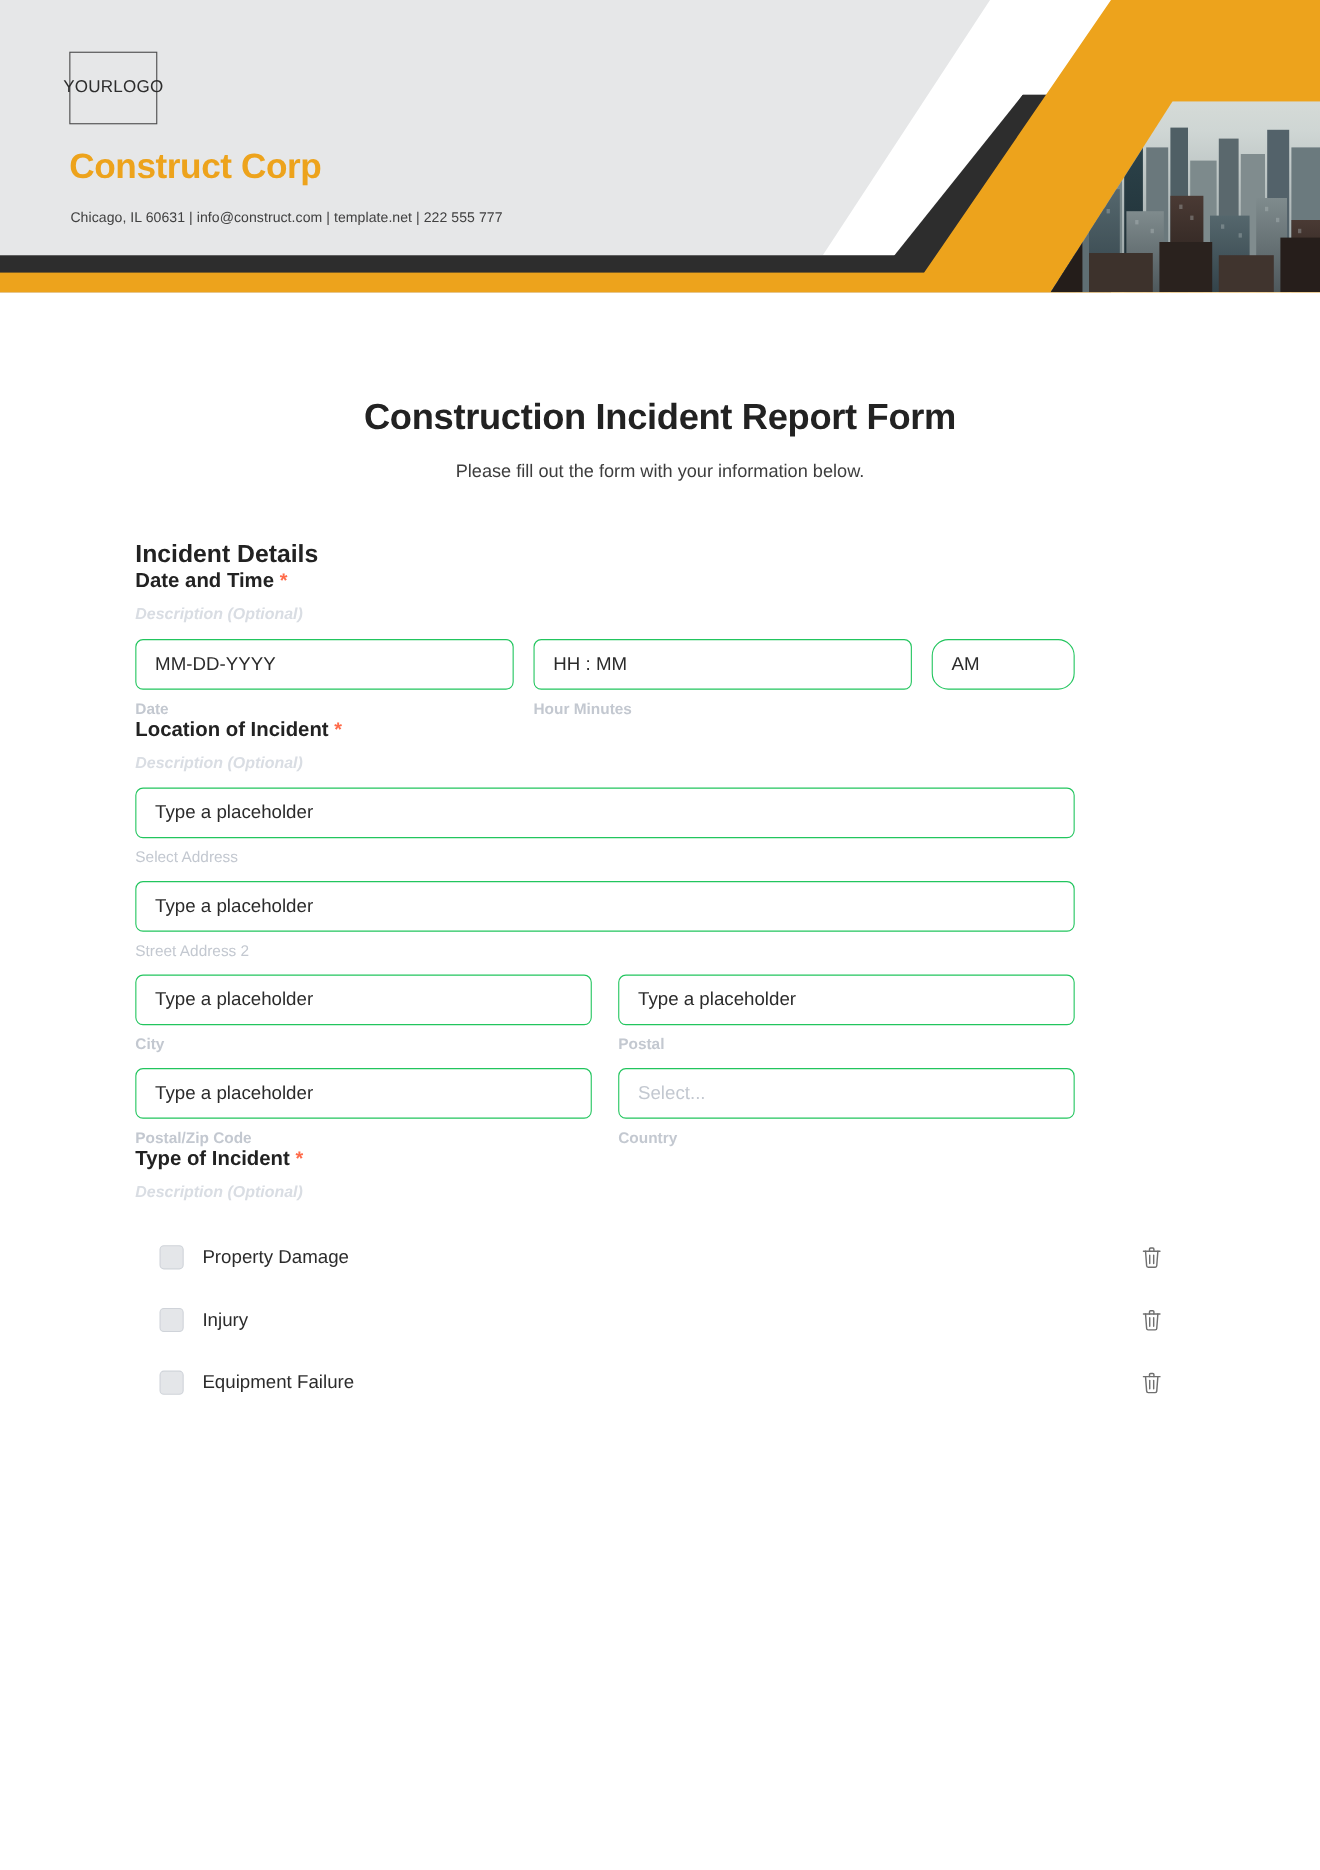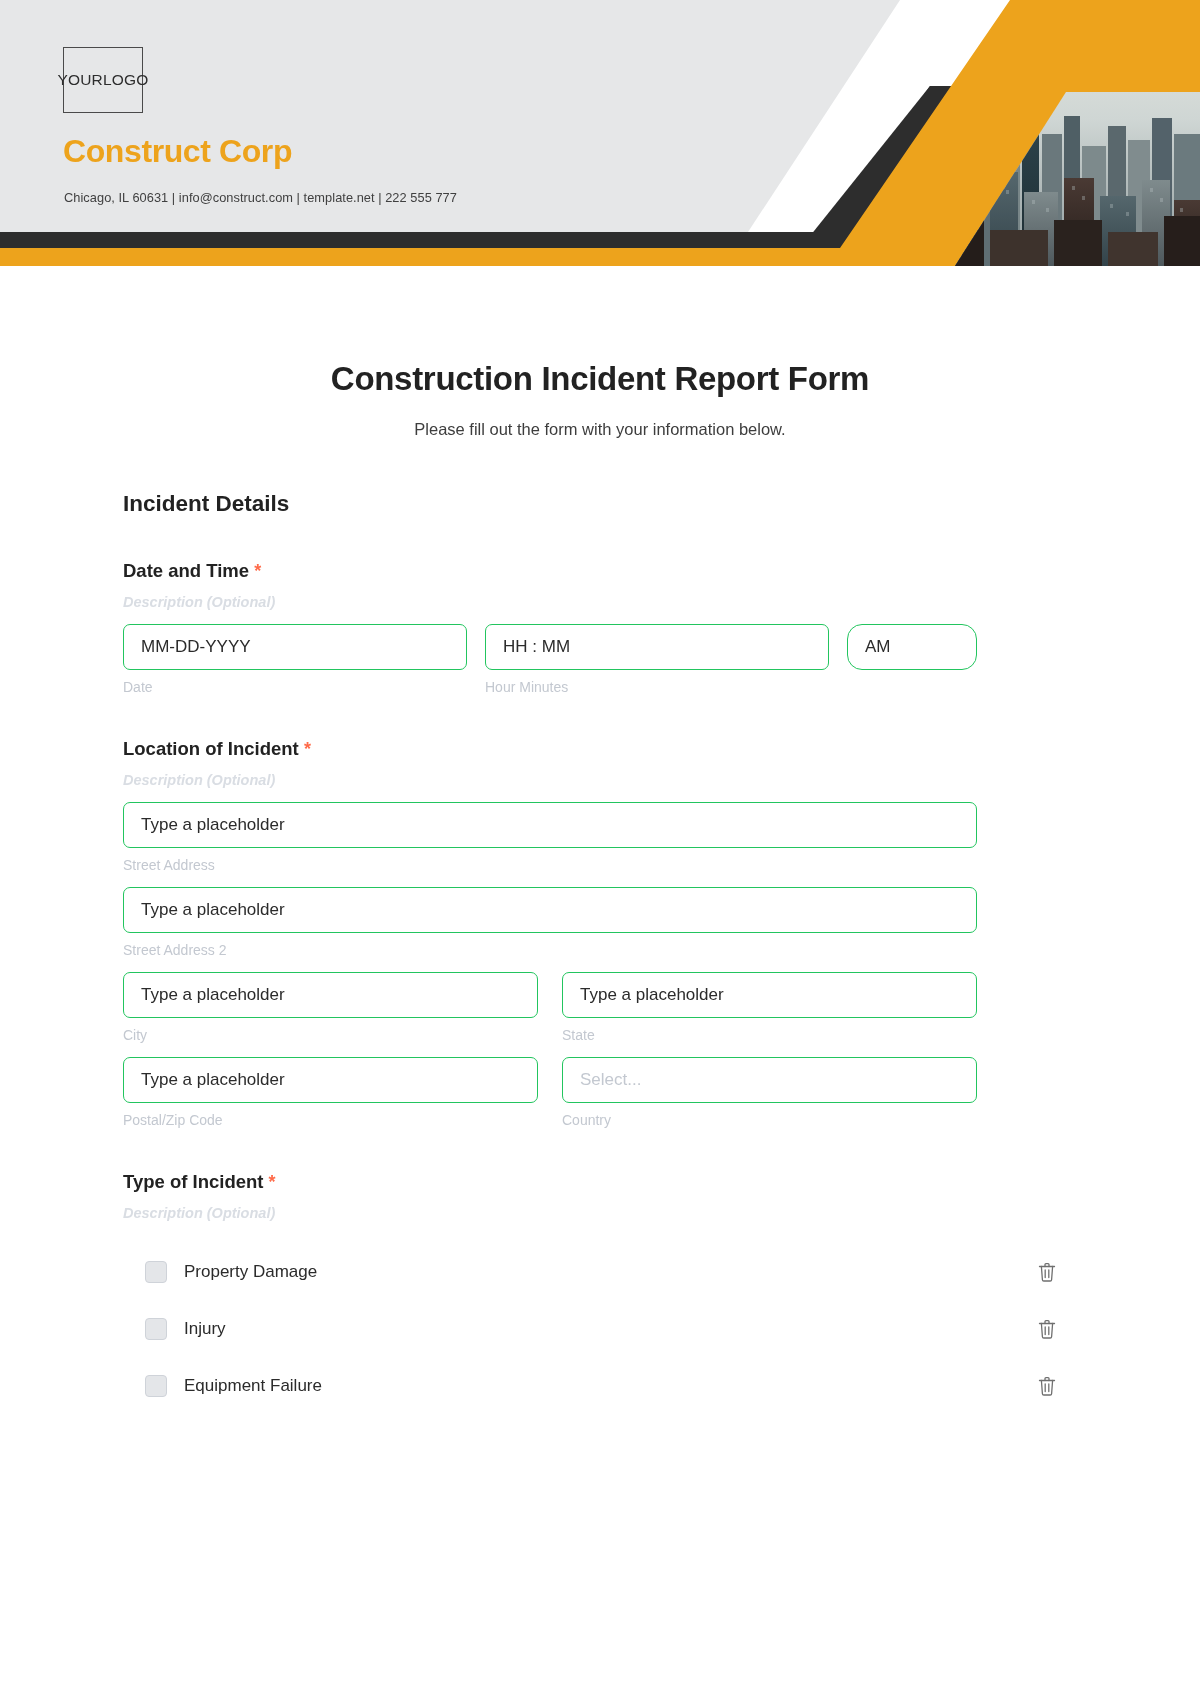--- a/index.html
+++ b/index.html
@@ -122,21 +122,21 @@
     margin-left: 123px;
     margin-right: 123px;
   }
   .section-heading {
     margin-top: 52px;
     font-size: 22.5px;
     font-weight: bold;
     color: #222222;
   }
 
-  .field-group { margin-top: 43px; }
+  .field-group { }
   .field-label {
     font-size: 18.5px;
     font-weight: bold;
     color: #222222;
   }
   .req-star {
     color: #ff6b4a;
     font-weight: bold;
     font-size: 18px;
   }
@@ -169,21 +169,21 @@
     color: #c3c8d0;
   }
 
   .w-date  { width: 344px; }
   .w-time  { width: 344px; margin-left: 18px; }
   .w-ampm  { width: 130px; margin-left: 18px; border-radius: 15px; }
   .w-full  { width: 854px; }
   .w-half  { width: 415px; }
   .gap-half { margin-left: 24px; }
 
-  .sub-row { display: flex; }
+  .sub-row { display: flex; font-weight: bold; }
   .sub-date { width: 344px; }
   .sub-time { width: 344px; margin-left: 18px; }
   .sub-half { width: 415px; }
   .sub-half2 { width: 415px; margin-left: 24px; }
 
   
   .choice-list { margin-top: 22px; }
   .choice-row {
     display: flex;
     align-items: center;
@@ -355,34 +355,34 @@
     <div class="field-group">
       <div class="field-label">
         <span>Location of Incident</span>
         <span class="req-star">*</span>
       </div>
       <div class="field-desc">Description (Optional)</div>
 
       <div class="row">
         <div class="input-box w-full">Type a placeholder</div>
       </div>
-      <div class="sub-label">Street Address</div>
+      <div class="sub-label">Select Address</div>
 
       <div class="row">
         <div class="input-box w-full">Type a placeholder</div>
       </div>
       <div class="sub-label">Street Address 2</div>
 
       <div class="row">
         <div class="input-box w-half">Type a placeholder</div>
         <div class="input-box w-half gap-half">Type a placeholder</div>
       </div>
       <div class="sub-row">
         <div class="sub-label sub-half">City</div>
-        <div class="sub-label sub-half2">State</div>
+        <div class="sub-label sub-half2">Postal</div>
       </div>
 
       <div class="row">
         <div class="input-box w-half">Type a placeholder</div>
         <div class="input-box w-half gap-half muted">Select...</div>
       </div>
       <div class="sub-row">
         <div class="sub-label sub-half">Postal/Zip Code</div>
         <div class="sub-label sub-half2">Country</div>
       </div>

